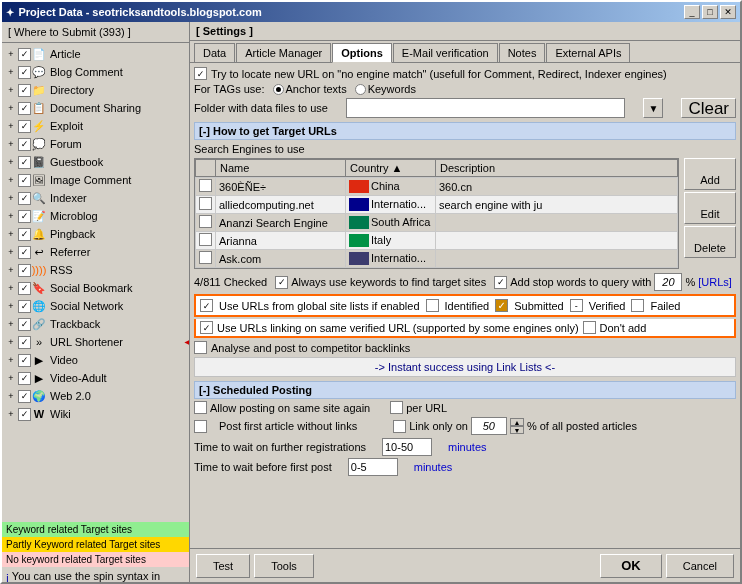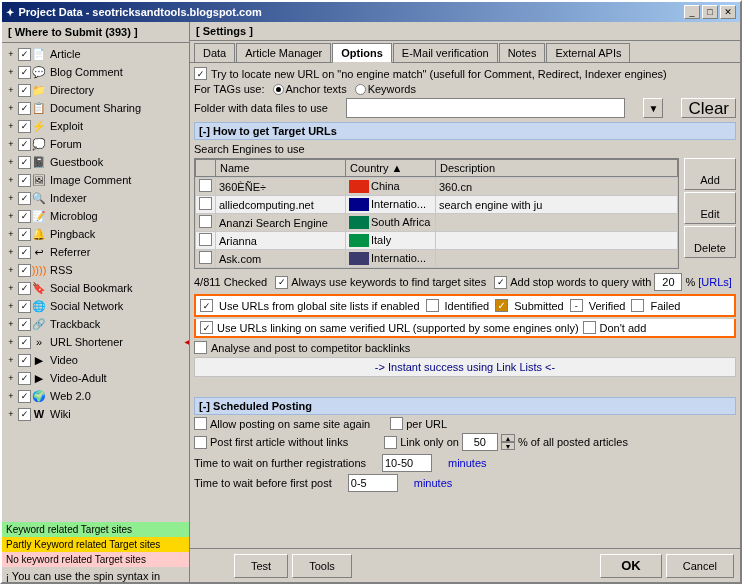--- a/index.html
+++ b/index.html
@@ -10,21 +10,21 @@
     .titlebar { background: linear-gradient(to right, #0a246a, #a6caf0); height: 20px; display: flex; align-items: center; padding: 0 4px; color: #fff; font-weight: bold; font-size: 11px; flex-shrink: 0; }
     .titlebar-icon { margin-right: 4px; font-size: 10px; }
     .titlebar-title { flex: 1; }
     .titlebar-btns { display: flex; gap: 2px; }
     .titlebar-btn { width: 16px; height: 14px; background: #d4d0c8; border: 1px solid #fff; border-right-color: #808080; border-bottom-color: #808080; font-size: 9px; display: flex; align-items: center; justify-content: center; cursor: pointer; color: #000; }
 
     .main-content { display: flex; flex: 1; overflow: hidden; }
 
     
     .left-panel { width: 188px; flex-shrink: 0; background: #d4d0c8; border-right: 1px solid #808080; display: flex; flex-direction: column; overflow: hidden; }
-    .left-panel-header { padding: 4px 6px; font-weight: bold; border-bottom: 1px solid #808080; background: #d4d0c8; }
+    .left-panel-header { padding: 4px 6px; font-weight: normal; border-bottom: 1px solid #808080; background: #d4d0c8; }
     .tree-area { flex: 1; overflow-y: auto; overflow-x: hidden; padding: 2px 0; }
     .tree-item { display: flex; align-items: center; padding: 1px 2px; white-space: nowrap; cursor: pointer; }
     .tree-expander { width: 14px; height: 14px; display: flex; align-items: center; justify-content: center; font-size: 9px; flex-shrink: 0; }
     .tree-icon { width: 16px; height: 16px; margin-right: 3px; flex-shrink: 0; display: flex; align-items: center; justify-content: center; font-size: 11px; }
     .tree-label { font-size: 11px; }
 
     .legend-area { height: 60px; flex-shrink: 0; }
     .legend-green { background: #90ee90; padding: 2px 4px; font-size: 10px; }
     .legend-yellow { background: #ffd700; padding: 2px 4px; font-size: 10px; }
     .legend-red { background: #ffcccb; padding: 2px 4px; font-size: 10px; }
@@ -67,36 +67,36 @@
     .flag-au { background: #00008b; }
     .flag-za { background: #007a4d; }
     .flag-it { background: #009246; }
     .flag-us { background: #3c3b6e; }
 
     .table-scroll-area { max-height: 110px; overflow-y: auto; overflow-x: hidden; }
 
     .highlighted-row { background: #fff; border: 2px solid #ff6600; padding: 3px 4px; display: flex; align-items: center; gap: 6px; margin-bottom: 2px; }
     .highlighted-row2 { background: #fff; border-left: 2px solid #ff6600; border-right: 2px solid #ff6600; padding: 2px 4px; display: flex; align-items: center; gap: 4px; margin-bottom: 2px; }
 
-    .link-row { text-align: center; padding: 3px; background: #f0f0f0; border: 1px solid #c0c0c0; margin-bottom: 20px; cursor: pointer; color: #000080; }
+    .link-row { text-align: center; padding: 3px; background: #f0f0f0; border: 1px solid #c0c0c0; margin-bottom: 4px; cursor: pointer; color: #000080; }
 
     .scheduled-header { background: #c8d8f0; padding: 2px 4px; font-weight: bold; margin: 2px 0; border: 1px solid #a0b8d8; }
 
     .sched-row { display: flex; align-items: center; gap: 16px; margin-bottom: 2px; }
     .sched-input { width: 50px; height: 18px; border: 1px solid #808080; background: #fff; padding: 0 2px; }
     .spinner { display: flex; flex-direction: column; }
     .spin-btn { width: 14px; height: 8px; background: #d4d0c8; border: 1px solid #808080; display: flex; align-items: center; justify-content: center; font-size: 7px; cursor: pointer; }
 
     .bottom-bar { height: 34px; border-top: 1px solid #808080; display: flex; align-items: center; justify-content: space-between; padding: 0 6px; background: #d4d0c8; flex-shrink: 0; }
-    .bottom-left { display: flex; gap: 4px; margin-left: 38px; }
+    .bottom-left { display: flex; gap: 4px; }
     .bottom-right { display: flex; gap: 4px; }
     .bottom-btn { height: 24px; padding: 0 16px; background: #d4d0c8; border: 1px solid #fff; border-right-color: #808080; border-bottom-color: #808080; cursor: pointer; font-size: 11px; }
     .ok-btn { height: 24px; padding: 0 20px; background: #d4d0c8; border: 1px solid #fff; border-right-color: #808080; border-bottom-color: #808080; cursor: pointer; font-size: 13px; font-weight: bold; }
 
-    .num-input { width: 36px; height: 18px; border: 1px solid #808080; background: #fff; padding: 0 2px; text-align: center; }
+    .num-input { width: 36px; height: 18px; border: 1px solid #808080; background: #fff; padding: 0 2px; text-align: center; font-style: italic; }
     .blue-text { color: #0000cc; }
 
     .add-edit-del { display: flex; flex-direction: column; gap: 2px; margin-left: 2px; }
     .add-edit-del button { height: 22px; padding: 15px 8px; background: #d4d0c8; border: 1px solid #fff; border-right-color: #808080; border-bottom-color: #808080; cursor: pointer; font-size: 11px; width: 52px; }
   </style>
 </head>
 <body>
 
 <div class="window">
 
@@ -406,21 +406,21 @@
             <span class="cb"></span>
             <span>Allow posting on same site again</span>
           </div>
           <div style="display:flex; align-items:center; gap:3px;">
             <span class="cb"></span>
             <span>per URL</span>
           </div>
         </div>
 
         <div style="display:flex; gap:20px; margin-bottom:3px;">
-          <div style="display:flex; align-items:center; gap:3px;">
+          <div style="display:flex; align-items:center; gap:12px;">
             <span class="cb"></span>
             <span>Post first article without links</span>
           </div>
           <div style="display:flex; align-items:center; gap:3px;padding-left:16px;">
             <span class="cb"></span>
             <span>Link only on</span>
             <input class="num-input" type="text" value="50" style="">
             <div class="spinner">
               <button class="spin-btn">▲</button>
               <button class="spin-btn">▼</button>

